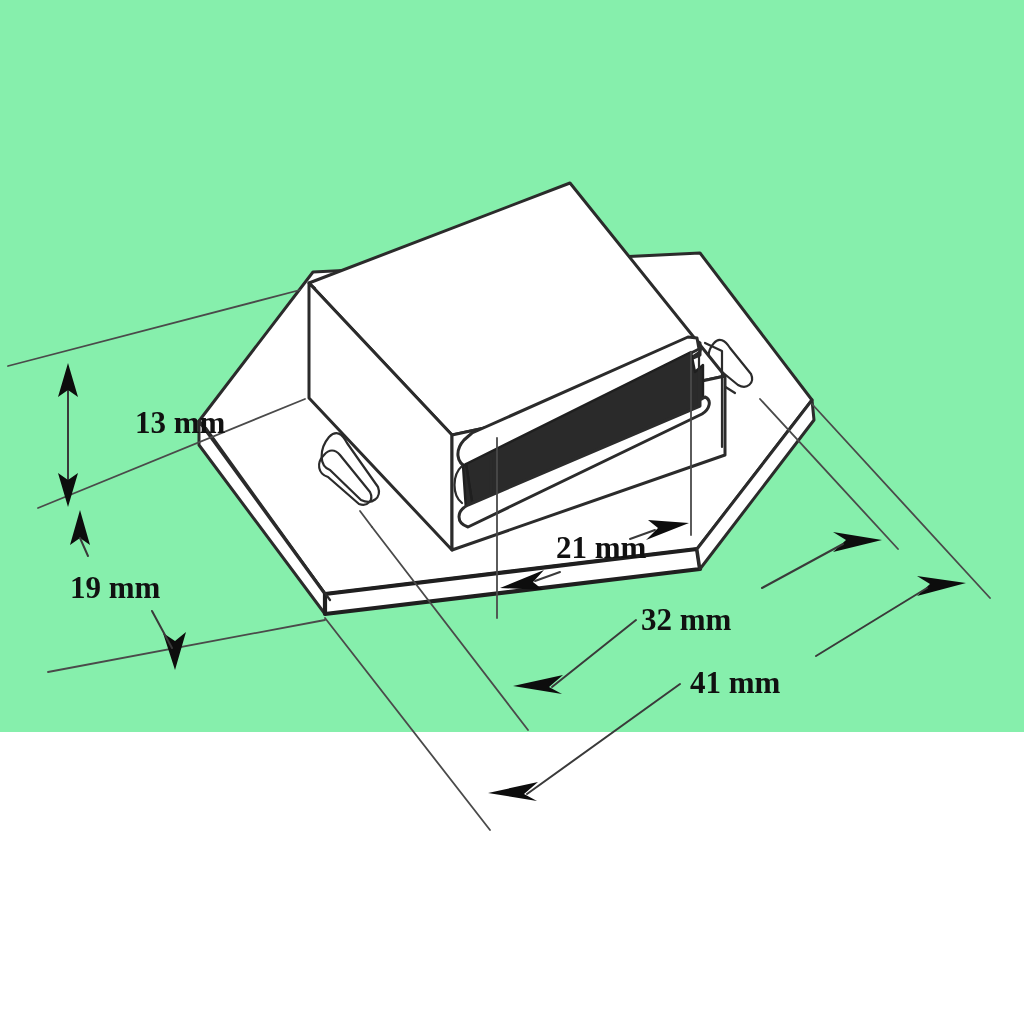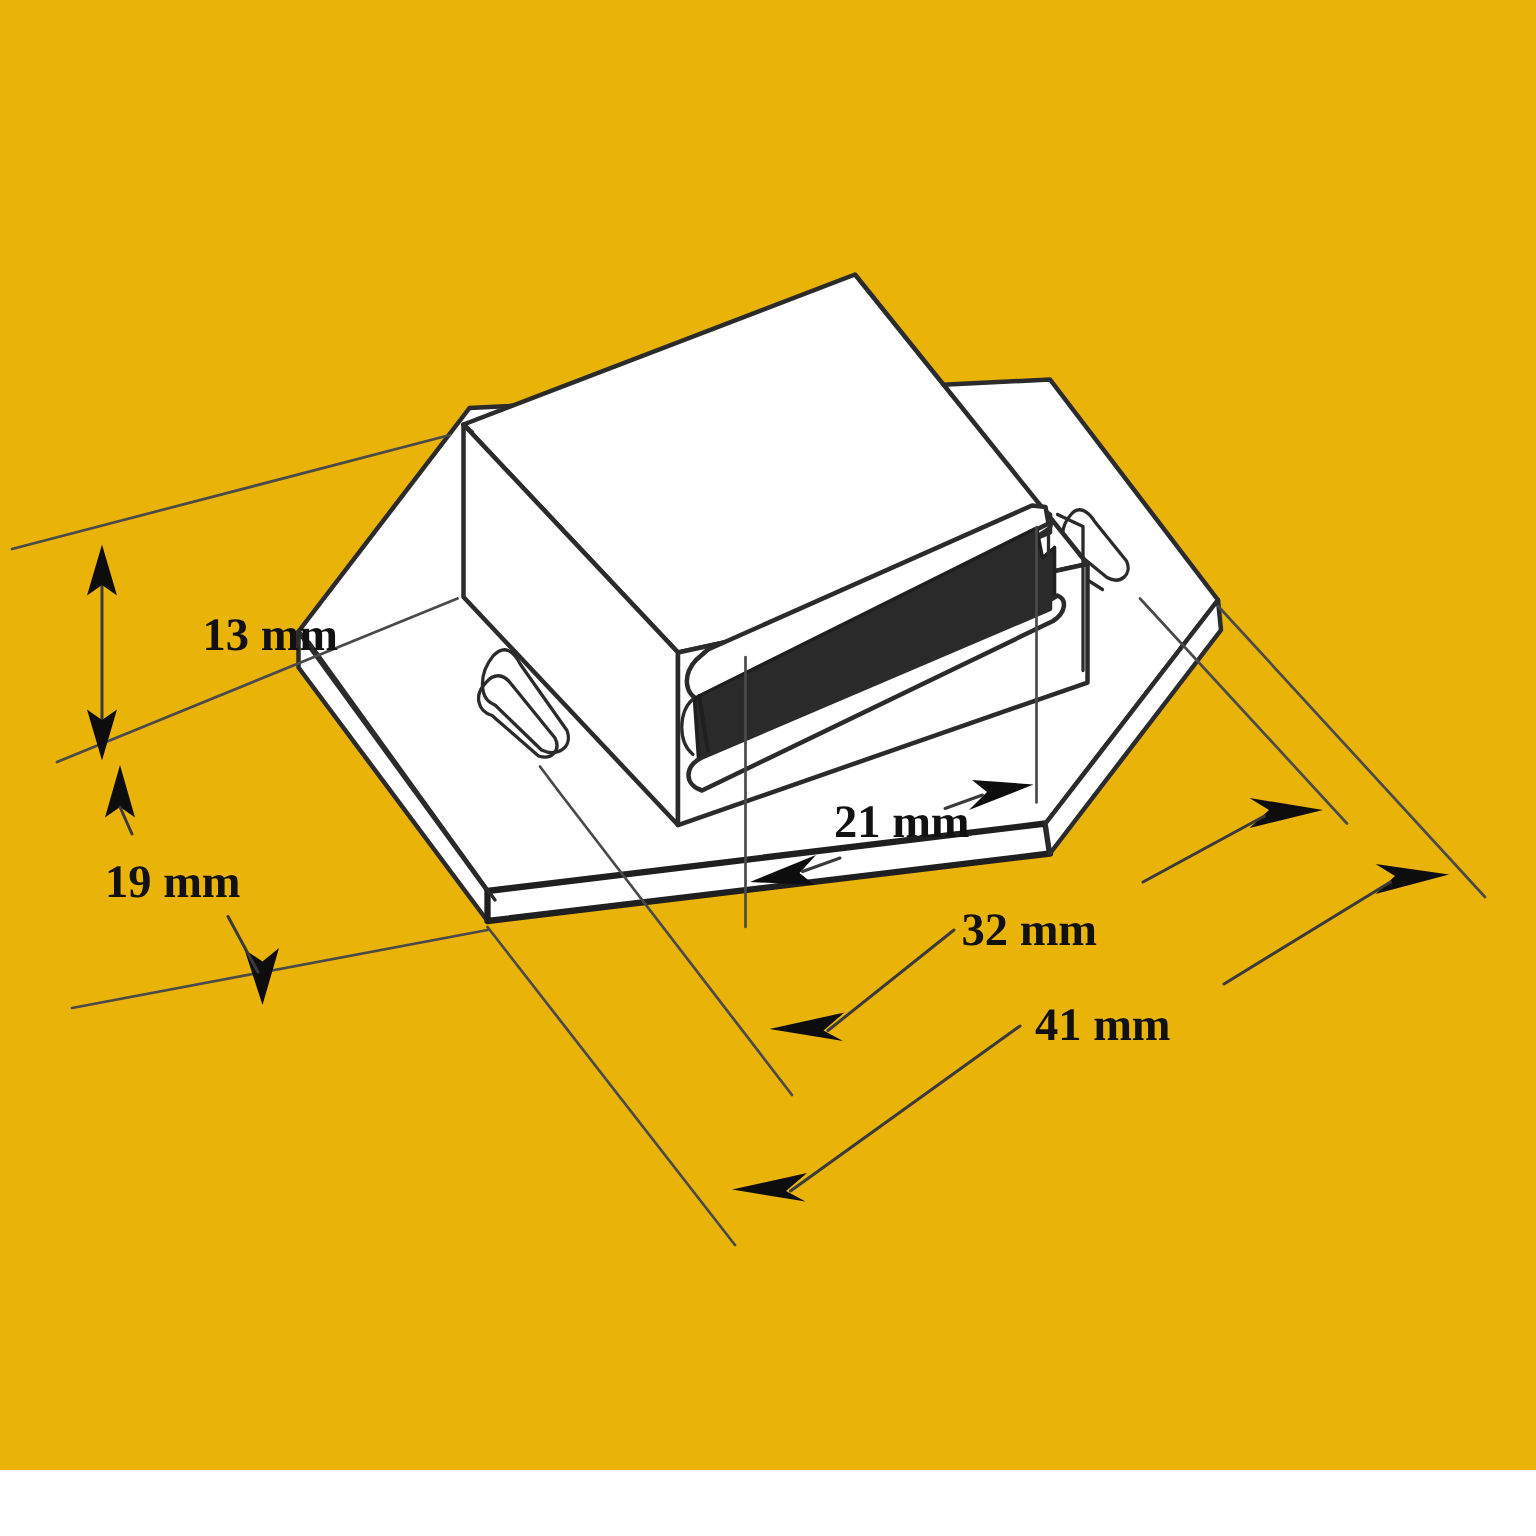--- a/index.html
+++ b/index.html
@@ -10,22 +10,22 @@
   }
   body {
     width: 1024px;
     height: 1024px;
     font-family: "Liberation Serif", "DejaVu Serif", serif;
     overflow: hidden;
   }
   #drawing-root {
     position: relative;
     width: 1024px;
-    height: 980px;
-    background: #eab308;
+    height: 732px;
+    background: #86efac;
   }
   svg#technical-drawing {
     display: block;
     width: 1024px;
     height: 1024px;
   }
   .dim-label {
     font-family: "Liberation Serif", "DejaVu Serif", serif;
     font-weight: 700;
     font-size: 31px;

